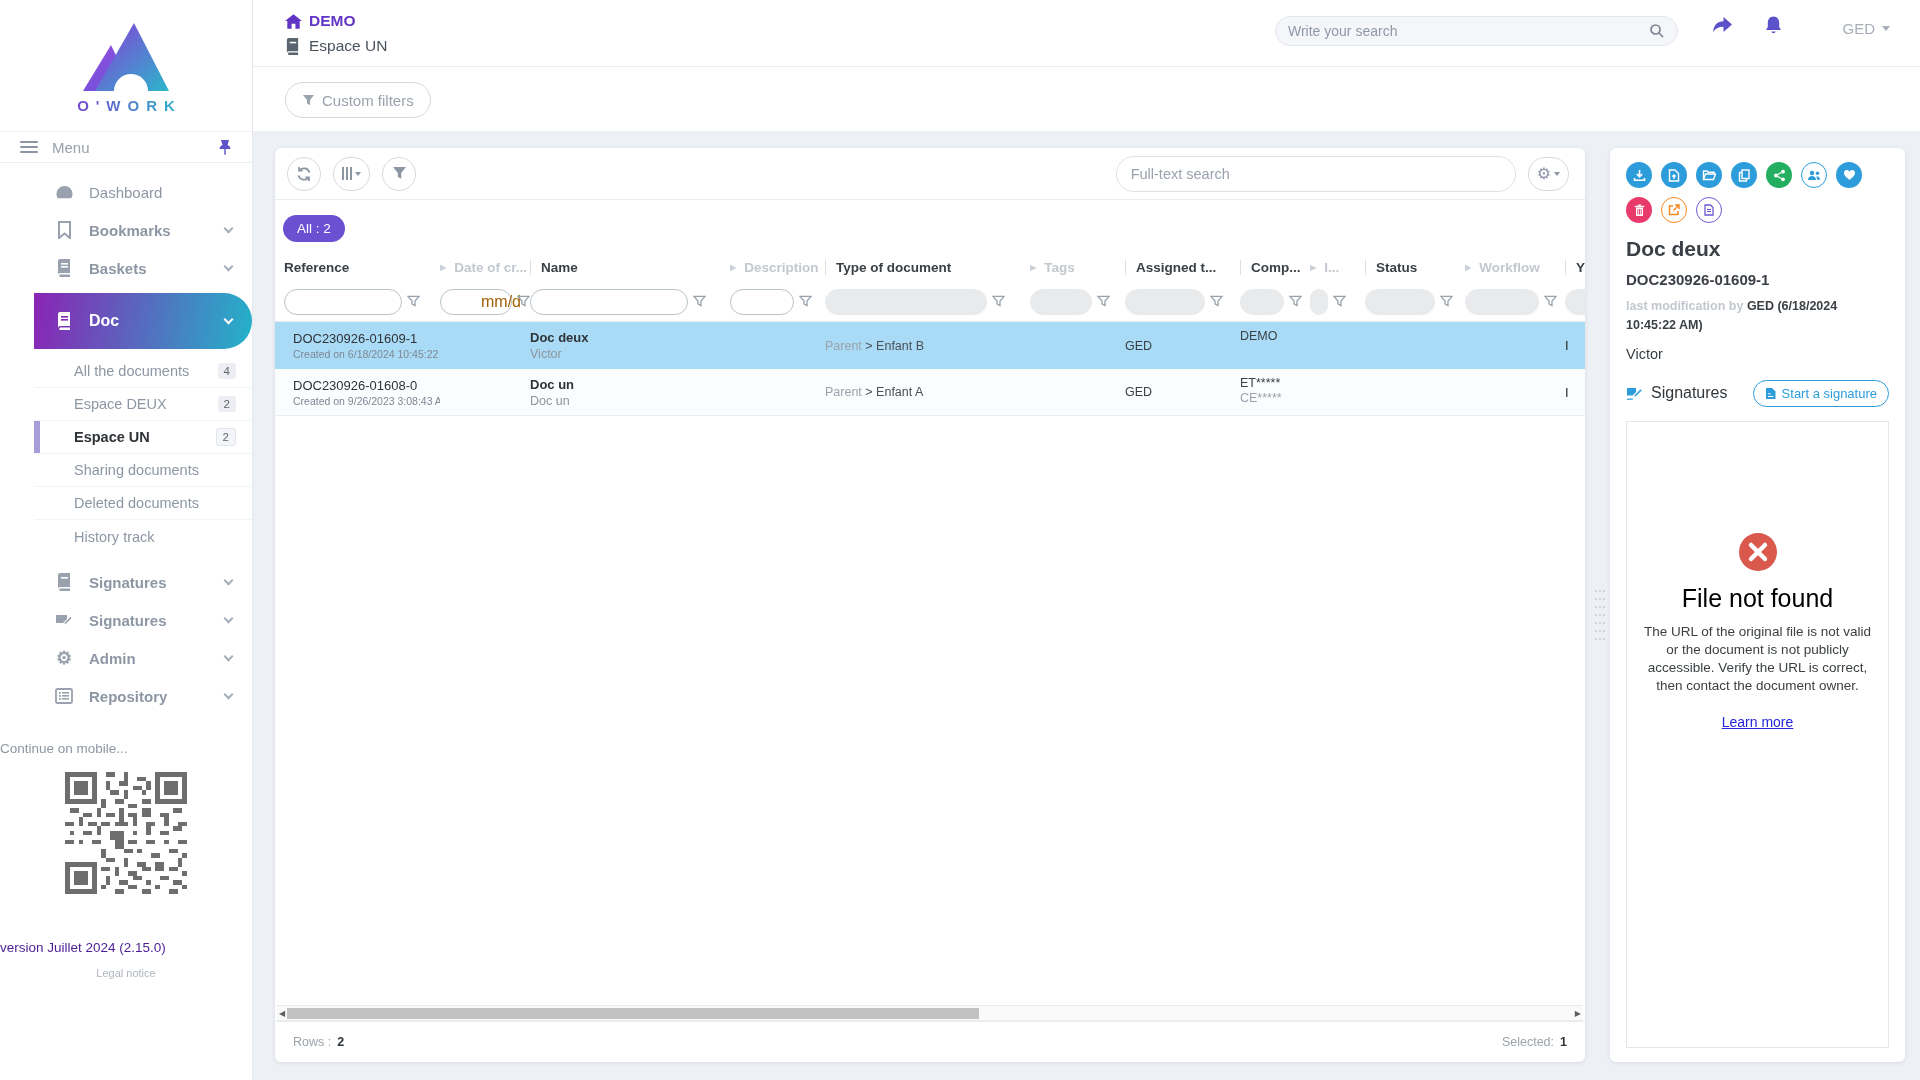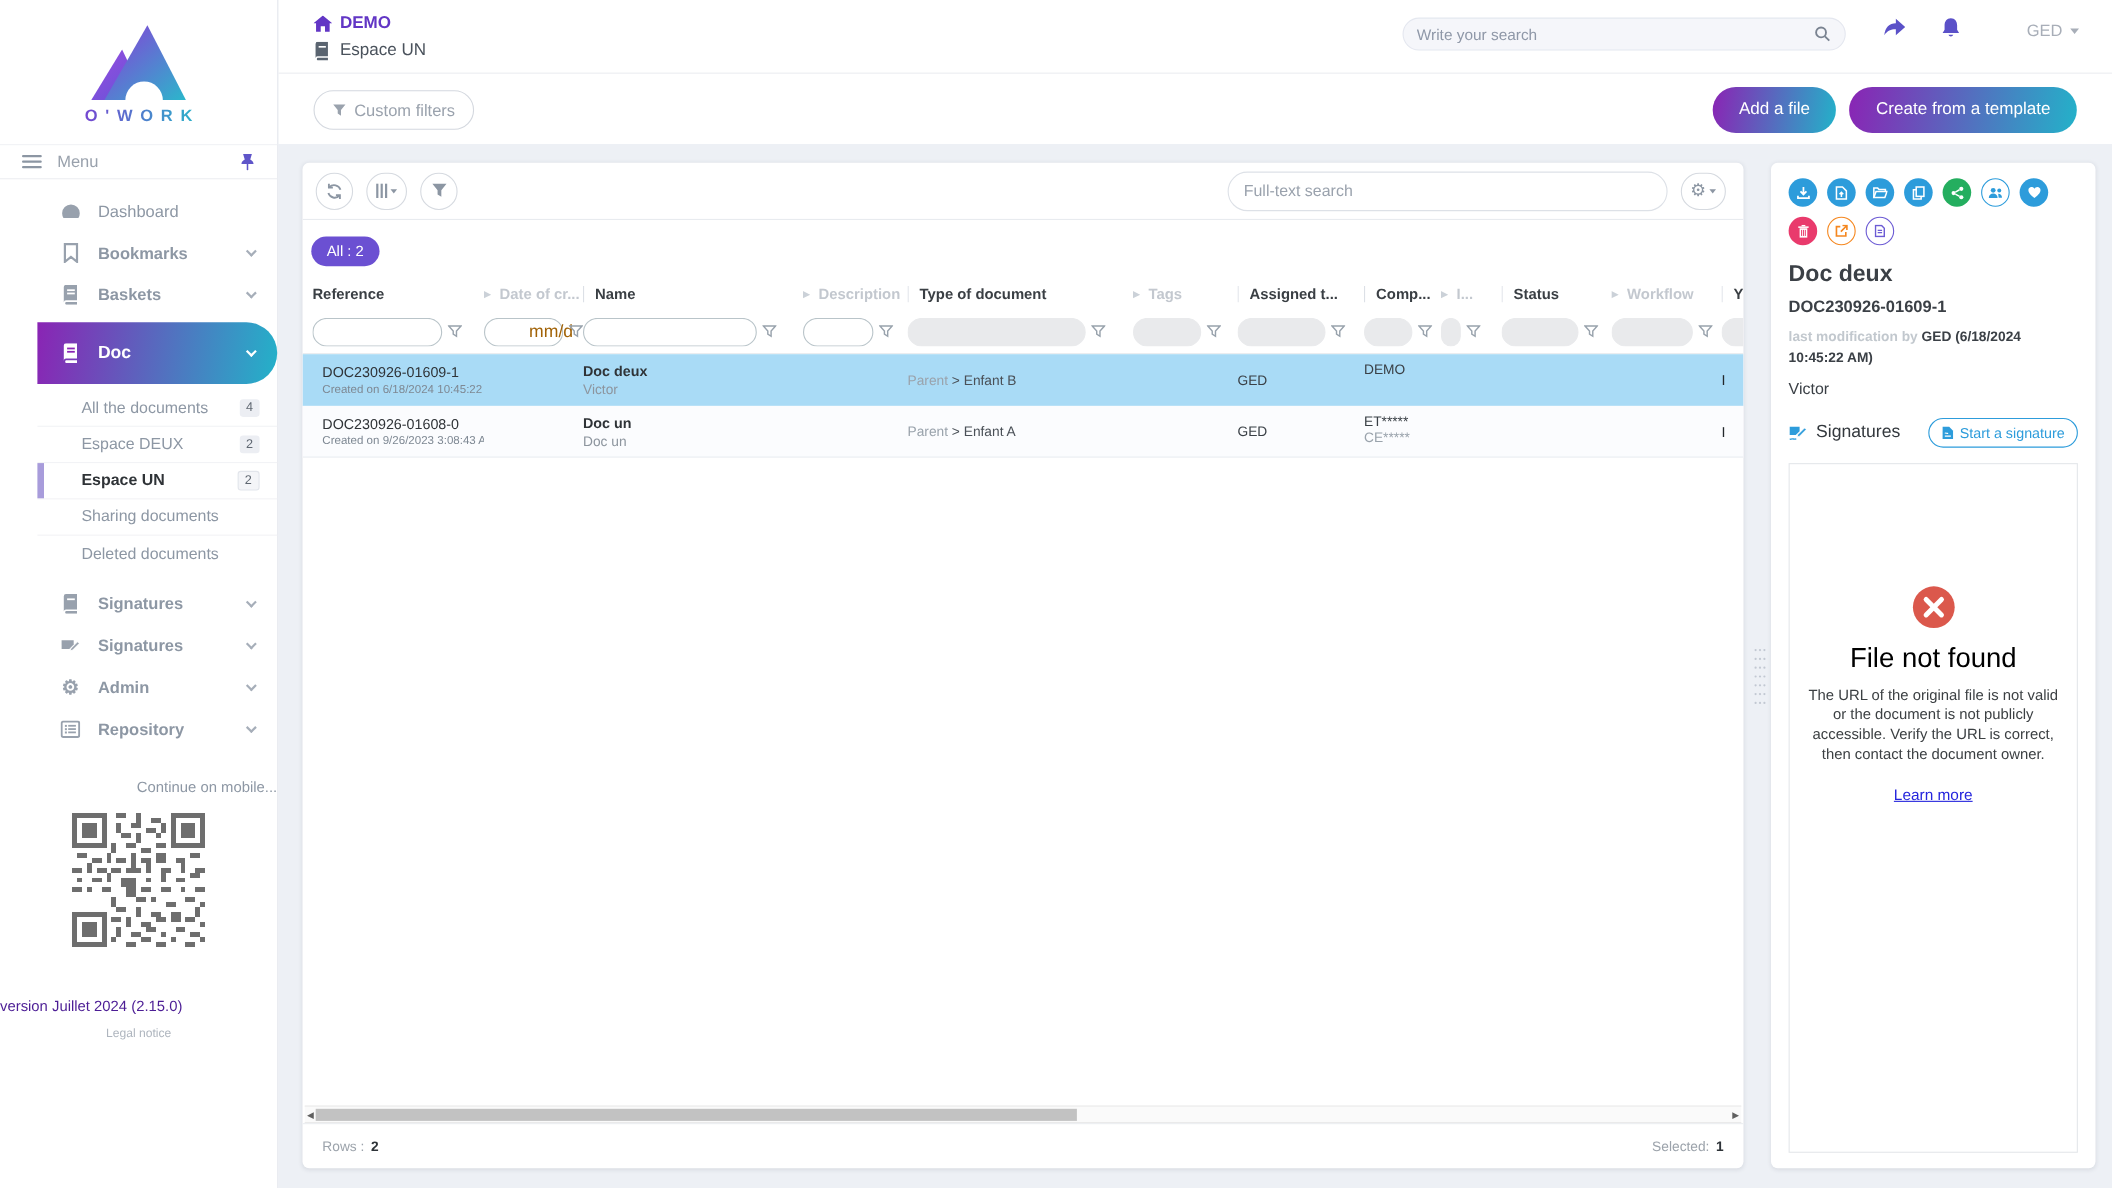--- a/index.html
+++ b/index.html
@@ -22,21 +22,21 @@
   .nav-item.active-main { height:56px; margin:6px 0; background:linear-gradient(100deg,#8A24B4 0%,#23B2C9 100%); border-radius:0 28px 28px 0; color:#fff; font-size:16px; font-weight:700; }
   .nav-item.active-main .nicon { color:#fff; }
   .nav-item.active-main .chev { border-color:#fff; }
   .sublist {}
   .subitem { position:relative; height:33px; display:flex; align-items:center; padding:0 16px 0 40px; font-size:14.5px; color:#8D97A4; border-bottom:1px solid #F2F3F6; cursor:pointer; }
   .subitem:last-child { border-bottom:none; }
   .subitem.active { color:#2F3337; font-weight:700; }
   .subitem.active::before { content:""; position:absolute; left:0; top:0; bottom:0; width:6px; background:#A89CDB; }
   .badge { margin-left:auto; background:#ECEEF3; color:#5F6771; font-size:11.5px; font-weight:400; padding:2px 6px; border-radius:3px; }
   .subitem.active .badge { background:#F4F5F8; border:1px solid #E2E5EB; }
-  .mobile-hint { text-align:right; font-size:13.5px; color:#8D97A4; margin-top:26px; }
+  .mobile-hint { text-align:left; font-size:13.5px; color:#8D97A4; margin-top:26px; }
   .qr { display:block; margin:12px auto 0; width:130px; height:130px; }
   .version { text-align:left; font-size:13.5px; color:#4c1d95; margin-top:42px; }
   .legal { text-align:center; font-size:11px; color:#AEB5BE; margin-top:12px; text-decoration:none; display:block; cursor:pointer; }
 
   
   .topbar { position:absolute; left:253px; top:0; right:0; height:131px; background:#fff; }
   .tb-upper { position:relative; height:67px; border-bottom:1px solid #EBEDF1; }
   .crumb-home { position:absolute; left:32px; top:12px; display:flex; align-items:center; gap:7px; color:#6236C5; font-weight:700; font-size:15.5px; cursor:pointer; }
   .crumb-space { position:absolute; left:32px; top:37px; display:flex; align-items:center; gap:9px; color:#4A525C; font-size:15.5px; }
   .topsearch { position:absolute; left:1022px; top:16px; width:403px; height:30px; background:#F5F6FA; border:1px solid #E4E7EF; border-radius:15px; display:flex; align-items:center; padding:0 12px; }
@@ -222,20 +222,23 @@
       </div>
       <div class="subitem active">
         <span>Espace UN</span>
         <span class="badge">2</span>
       </div>
       <div class="subitem">
         <span>Sharing documents</span>
       </div>
       <div class="subitem">
         <span>Deleted documents</span>
+      </div>
+      <div class="subitem">
+        <span>History track</span>
       </div>
     </div>
 
     <div style="height:10px"></div>
     <div class="nav-item">
       <span class="nicon">
         <svg width="16" height="18" viewBox="0 0 16 18">
             <path d="M2 2 A2 2 0 0 1 4 0 H14 V14 H4 A2 2 0 0 0 2 16 Z M4 15.5 H14 V18 H4 A1.4 1.4 0 0 1 4 15.5 Z" fill="#98A1AD"></path>
             <rect x="5" y="4" width="7" height="1.6" fill="#fff"></rect>
           </svg>
@@ -412,24 +415,20 @@
       <span class="caret-down"></span>
     </div>
   </div>
   <div class="tb-lower">
     <button class="custom-filters" style="background:#fff;font-family:inherit;">
       <svg width="13" height="13" viewBox="0 0 14 14">
           <path d="M1 1 H13 L8.6 6.5 V12 L5.4 10 V6.5 Z" fill="#9AA2AD"></path>
         </svg>
       <span>Custom filters</span>
     </button>
-    <div class="cta-group">
-      <button class="cta">Add a file</button>
-      <button class="cta">Create from a template</button>
-    </div>
   </div>
 </div>
 
 <div class="content">
 
   <div class="maincard">
 
     <div class="toolbar">
       <div class="circle-btn">
         <svg width="16" height="16" viewBox="0 0 16 16">

